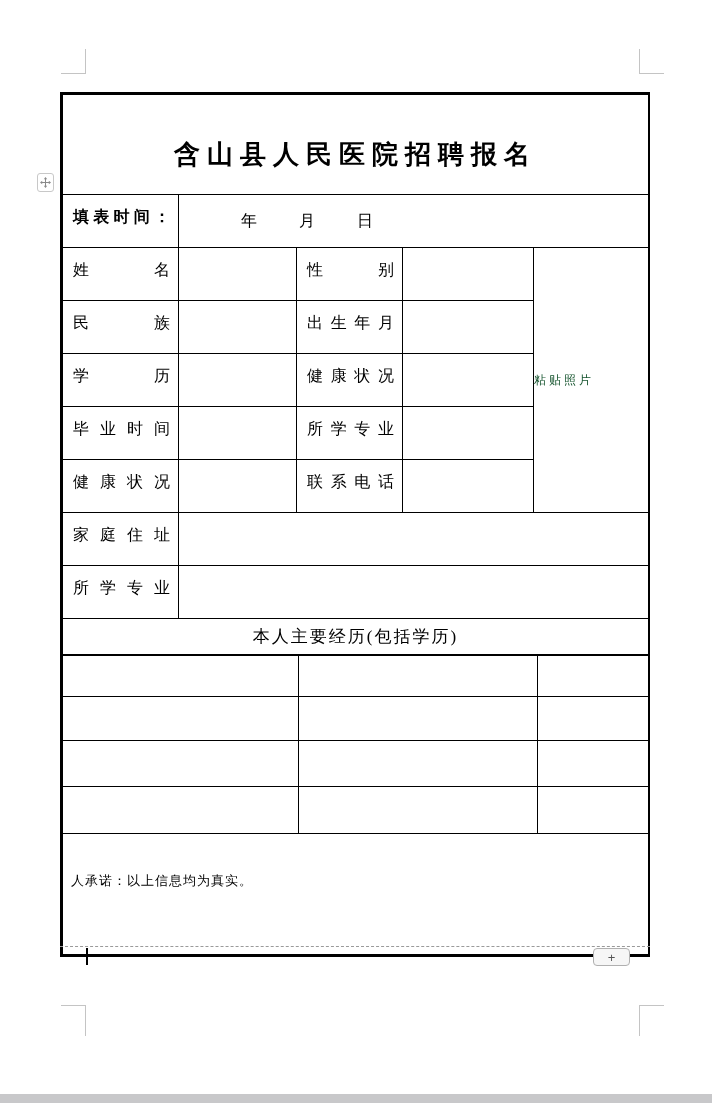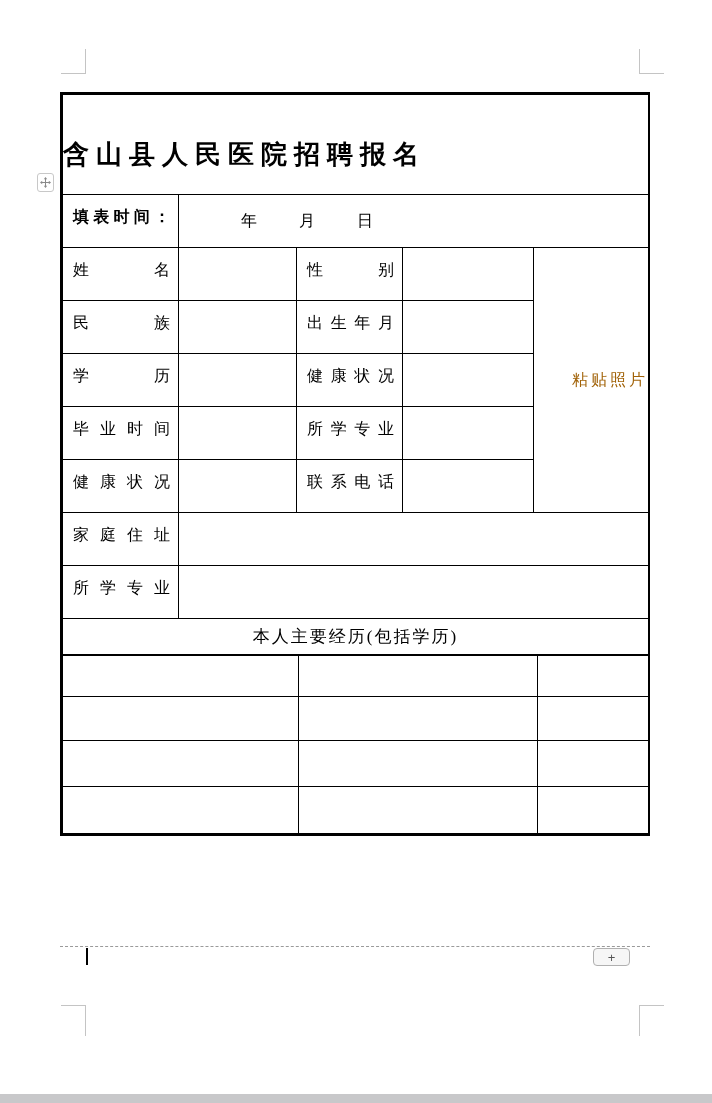--- a/index.html
+++ b/index.html
@@ -30,31 +30,31 @@
   }
   table{border-collapse:collapse;width:100%;table-layout:fixed;}
   td{border:1px solid #000;padding:0;font-size:16px;vertical-align:middle;overflow:hidden;}
 
   .r100{height:100px;}.r57{height:57px;}.r52{height:36px;}
   .r47{height:47px;}.r46{height:46px;}.r44{height:44px;}
   .r43{height:43px;}.r42{height:42px;}.r41{height:41px;}
   .r40{height:40px;}.r121{height:121px;}
 
   .title-cell{
-    text-align:left;font-weight:bold;font-size:26px;letter-spacing:7px;
+    text-align:center;font-weight:bold;font-size:26px;letter-spacing:7px;
     vertical-align:top;padding-top:46px;line-height:28px;
   }
   .jlabel{
     display:block;text-align:justify;text-justify:inter-character;
     padding:12px 8px 0 10px;line-height:20px;
   }
   .jlabel::after{content:"";display:inline-block;width:100%;height:0;}
   .bold{font-weight:bold;}
   .date-wrap{display:flex;align-items:center;gap:42px;padding-left:62px;}
-  .photo-cell{text-align:right;font-size:16px;letter-spacing:3px;color:#a16207;}
+  .photo-cell{text-align:left;font-size:12px;letter-spacing:3px;color:#14532d;}
   .section-cell{text-align:center;font-size:17px;letter-spacing:2px;}
   .exph{text-align:center;letter-spacing:2px;}
   .exph.small{font-size:12px;letter-spacing:2px;}
   .promise-cell{
     vertical-align:top;padding:38px 10px 0 8px;font-size:13px;letter-spacing:1px;
   }
 
   
   .dashed-bound{position:absolute;left:60px;top:946px;width:590px;border-top:1px dashed #9a9a9a;}
   .caret{position:absolute;left:86px;top:948px;width:2px;height:17px;background:#000;}
@@ -207,20 +207,25 @@
     <tr class="r46">
       <td></td>
       <td></td>
       <td></td>
     </tr>
     <tr class="r47">
       <td></td>
       <td></td>
       <td></td>
     </tr>
+    <tr class="r121">
+      <td colspan="3" class="promise-cell">
+        <span>人承诺：以上信息均为真实。</span>
+      </td>
+    </tr>
   </tbody>
     </table>
 </div>
 
 <div class="dashed-bound"></div>
 <div class="caret"></div>
 <div class="add-btn">
   <span>+</span>
 </div>
 

